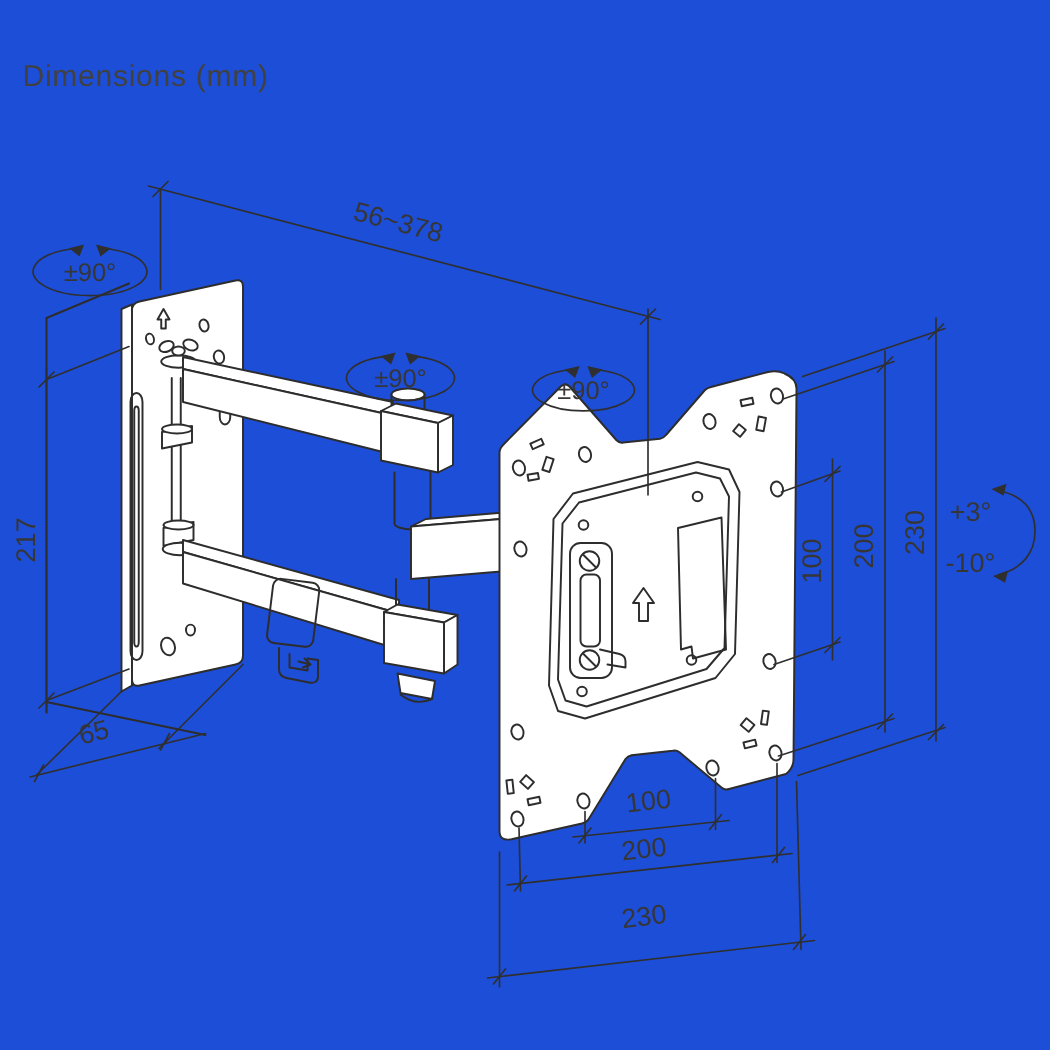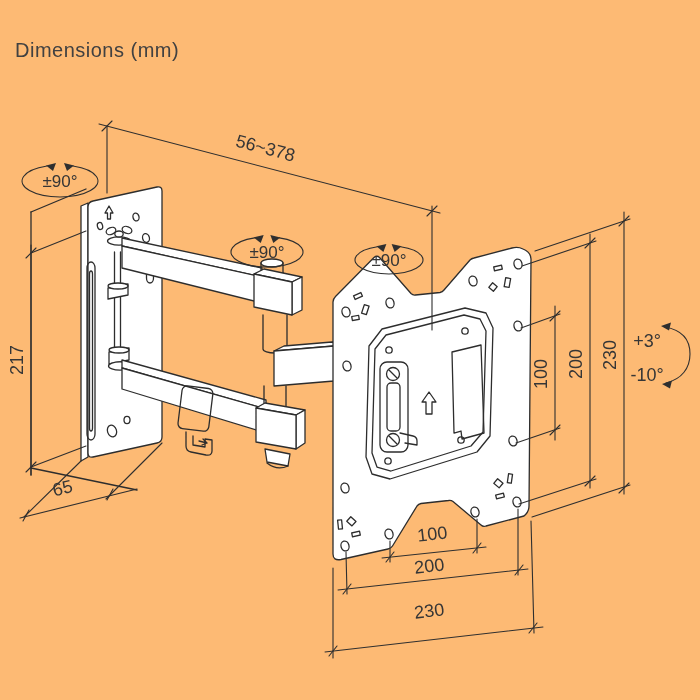--- a/index.html
+++ b/index.html
@@ -1,16 +1,16 @@
 <!DOCTYPE html>
 <html><head>
 <meta charset="utf-8">
 <style>
   html,body{margin:0;padding:0;background:#ffffff;}
-  .stage{position:relative;width:700px;height:700px;background:#fdba74;overflow:hidden;}
+  .stage{position:relative;width:700px;height:700px;background:#1d4ed8;overflow:hidden;}
   svg{display:block;}
   text{font-family:"Liberation Sans","DejaVu Sans",sans-serif;fill:#363636;}
   .title-text{font-size:20px;fill:#414141;letter-spacing:.5px;}
   .dim-text{font-size:18px;}
   .rot-text{font-size:17px;}
   .ln{stroke:#2d2d2d;stroke-width:1.3;fill:none;stroke-linecap:round;stroke-linejoin:round;}
   .lnw{stroke:#2d2d2d;stroke-width:1.3;fill:#ffffff;stroke-linejoin:round;}
   .dim{stroke:#2f2f2f;stroke-width:1.1;fill:none;stroke-linecap:round;}
   .arrowfill{fill:#2f2f2f;stroke:none;}
 </style>

